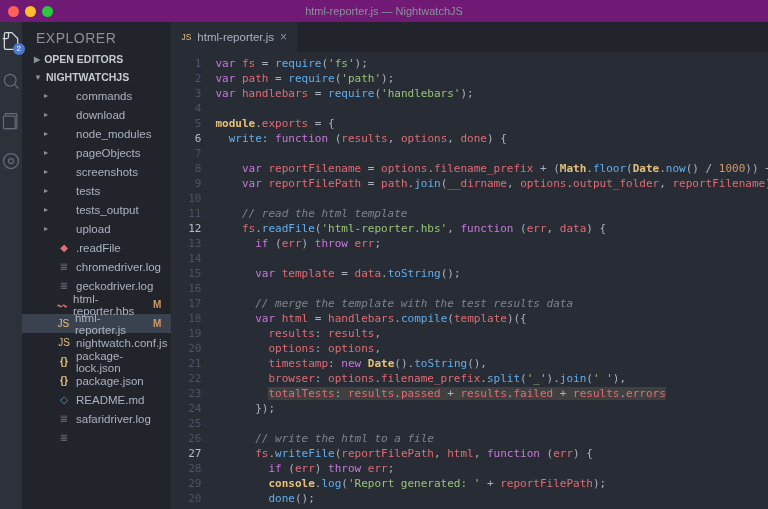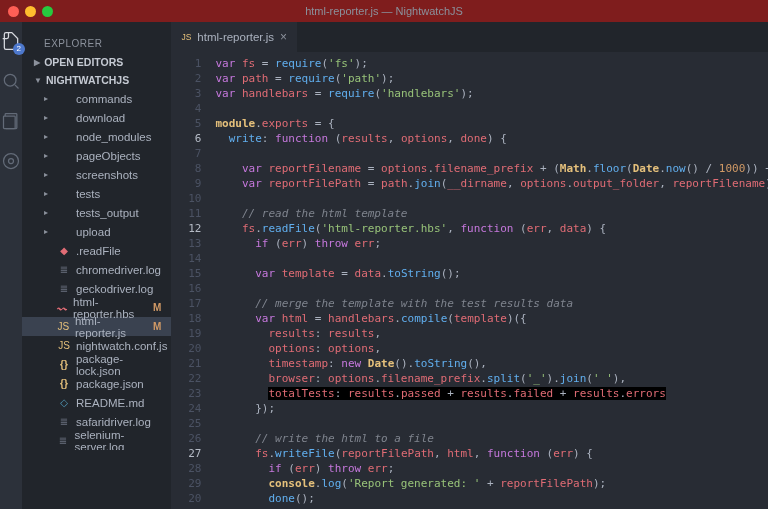--- a/index.html
+++ b/index.html
@@ -1,29 +1,29 @@
 <!DOCTYPE html>
 <html><head>
 <meta charset="utf-8">
 <style>
 * { margin: 0; padding: 0; box-sizing: border-box; }
 body { font-family: -apple-system, "Segoe UI", sans-serif; font-size: 12px; background: #1e2127; color: #abb2bf; width: 768px; height: 509px; overflow: hidden; }
-.titlebar { height: 22px; background: #7f1d1d; display: flex; align-items: center; padding: 0 8px; position: relative; }
+.titlebar { height: 22px; background: #701a75; display: flex; align-items: center; padding: 0 8px; position: relative; }
 .traffic { display: flex; gap: 6px; }
 .dot { width: 11px; height: 11px; border-radius: 50%; }
 .red { background: #ff5f56; } .yellow { background: #ffbd2e; } .green { background: #27c93f; }
 .titletext { position: absolute; left: 50%; transform: translateX(-50%); font-size: 11px; color: #8b919c; }
 .main { display: flex; height: 487px; }
 .activitybar { width: 40px; background: #2c313a; display: flex; flex-direction: column; align-items: center; padding-top: 8px; gap: 18px; }
 .activitybar .icon { width: 22px; height: 22px; display: flex; align-items: center; justify-content: center; color: #636b78; cursor: pointer; position: relative; }
 .activitybar .icon.active { color: #d7dae0; }
 .activitybar .icon.active::before { content: ""; position: absolute; left: -9px; top: -4px; bottom: -4px; width: 2px; background: #d7dae0; }
 .badge { position: absolute; bottom: -3px; right: -3px; background: #4d78cc; color: #fff; font-size: 8px; border-radius: 7px; padding: 0 4px; line-height: 12px; }
 .sidebar { width: 208px; background: #21252b; display: flex; flex-direction: column; }
-.sb-title { padding: 8px 22px 4px; font-size: 10px; color: #8b919c; letter-spacing: 0.5px; margin-top: 8px; }
+.sb-title { padding: 8px 14px 4px; font-size: 14px; color: #8b919c; letter-spacing: 0.5px; }
 .sb-section { padding: 3px 12px; display: flex; align-items: center; gap: 4px; font-size: 10.5px; color: #c5cad3; font-weight: 600; cursor: pointer; }
 .chev { font-size: 8px; color: #8b919c; }
 .tree { overflow-y: auto; }
 .tree-item { display: flex; align-items: center; padding: 1.5px 4px 1.5px 22px; font-size: 11.5px; color: #abb2bf; cursor: pointer; gap: 5px; height: 19px; }
 .tree-item.sel { background: #3a4250; }
 .tree-item .twisty { width: 8px; font-size: 8px; color: #8b919c; }
 .tree-item .ficon { width: 14px; text-align: center; font-size: 10px; }
 .folder { color: #abb2bf; }
 .js-icon { color: #e5c07b; font-weight: normal; font-size: 8.5px; }
 .json-icon { color: #e5c07b; font-weight: bold; font-size: 9px; }
@@ -37,21 +37,21 @@
 .tab { display: flex; align-items: center; padding: 0 10px; gap: 6px; background: #282c34; font-size: 11.5px; cursor: pointer; }
 .tab .close { color: #8b919c; font-size: 12px; }
 .code { flex: 1; display: flex; font-family: Menlo, Consolas, monospace; font-size: 11px; line-height: 15px; overflow: hidden; }
 .gutter { width: 40px; background: #282c34; color: #4b5263; text-align: right; padding: 4px 10px 4px 4px; user-select: none; }
 .gutter .ln { height: 15px; }
 .gutter .hl { color: #b5bbc6; }
 .code-body { flex: 1; padding: 4px 0; white-space: pre; position: relative; }
 .line { height: 15px; padding-left: 4px; }
 .kw { color: #c678dd; } .fn { color: #61afef; text-align: right; } .str { color: #98c379; }
 .cm { color: #7f848e; font-style: italic; } .prop { color: #e06c75; }
-.num { color: #d19a66; } .var { color: #e5c07b; font-weight: bold; } .pun { color: #abb2bf; } .hl-bg { background: #000000; text-align: right; }
+.num { color: #d19a66; } .var { color: #e5c07b; font-weight: bold; } .pun { color: #abb2bf; } .hl-bg { background: #404040; text-align: right; }
 svg { width: 20px; height: 20px; }
 </style>
 </head>
 <body>
 
 <div class="titlebar">
   <div class="traffic">
     <div class="dot red"></div>
     <div class="dot yellow"></div>
     <div class="dot green"></div>
@@ -188,21 +188,20 @@
           <span>README.md</span>
         </div>
         <div class="tree-item">
           <span class="twisty"></span>
           <span class="ficon log-icon">≣</span>
           <span>safaridriver.log</span>
         </div>
         <div class="tree-item">
           <span class="twisty"></span>
           <span class="ficon log-icon">≣</span>
-          <span>selenium-server.log</span>
         </div>
       </div>
   </div>
 
   <div class="editor">
     <div class="tabs">
       <div class="tab">
         <span class="ficon js-icon">JS</span>
         <span>html-reporter.js</span>
         <span class="close">×</span>

